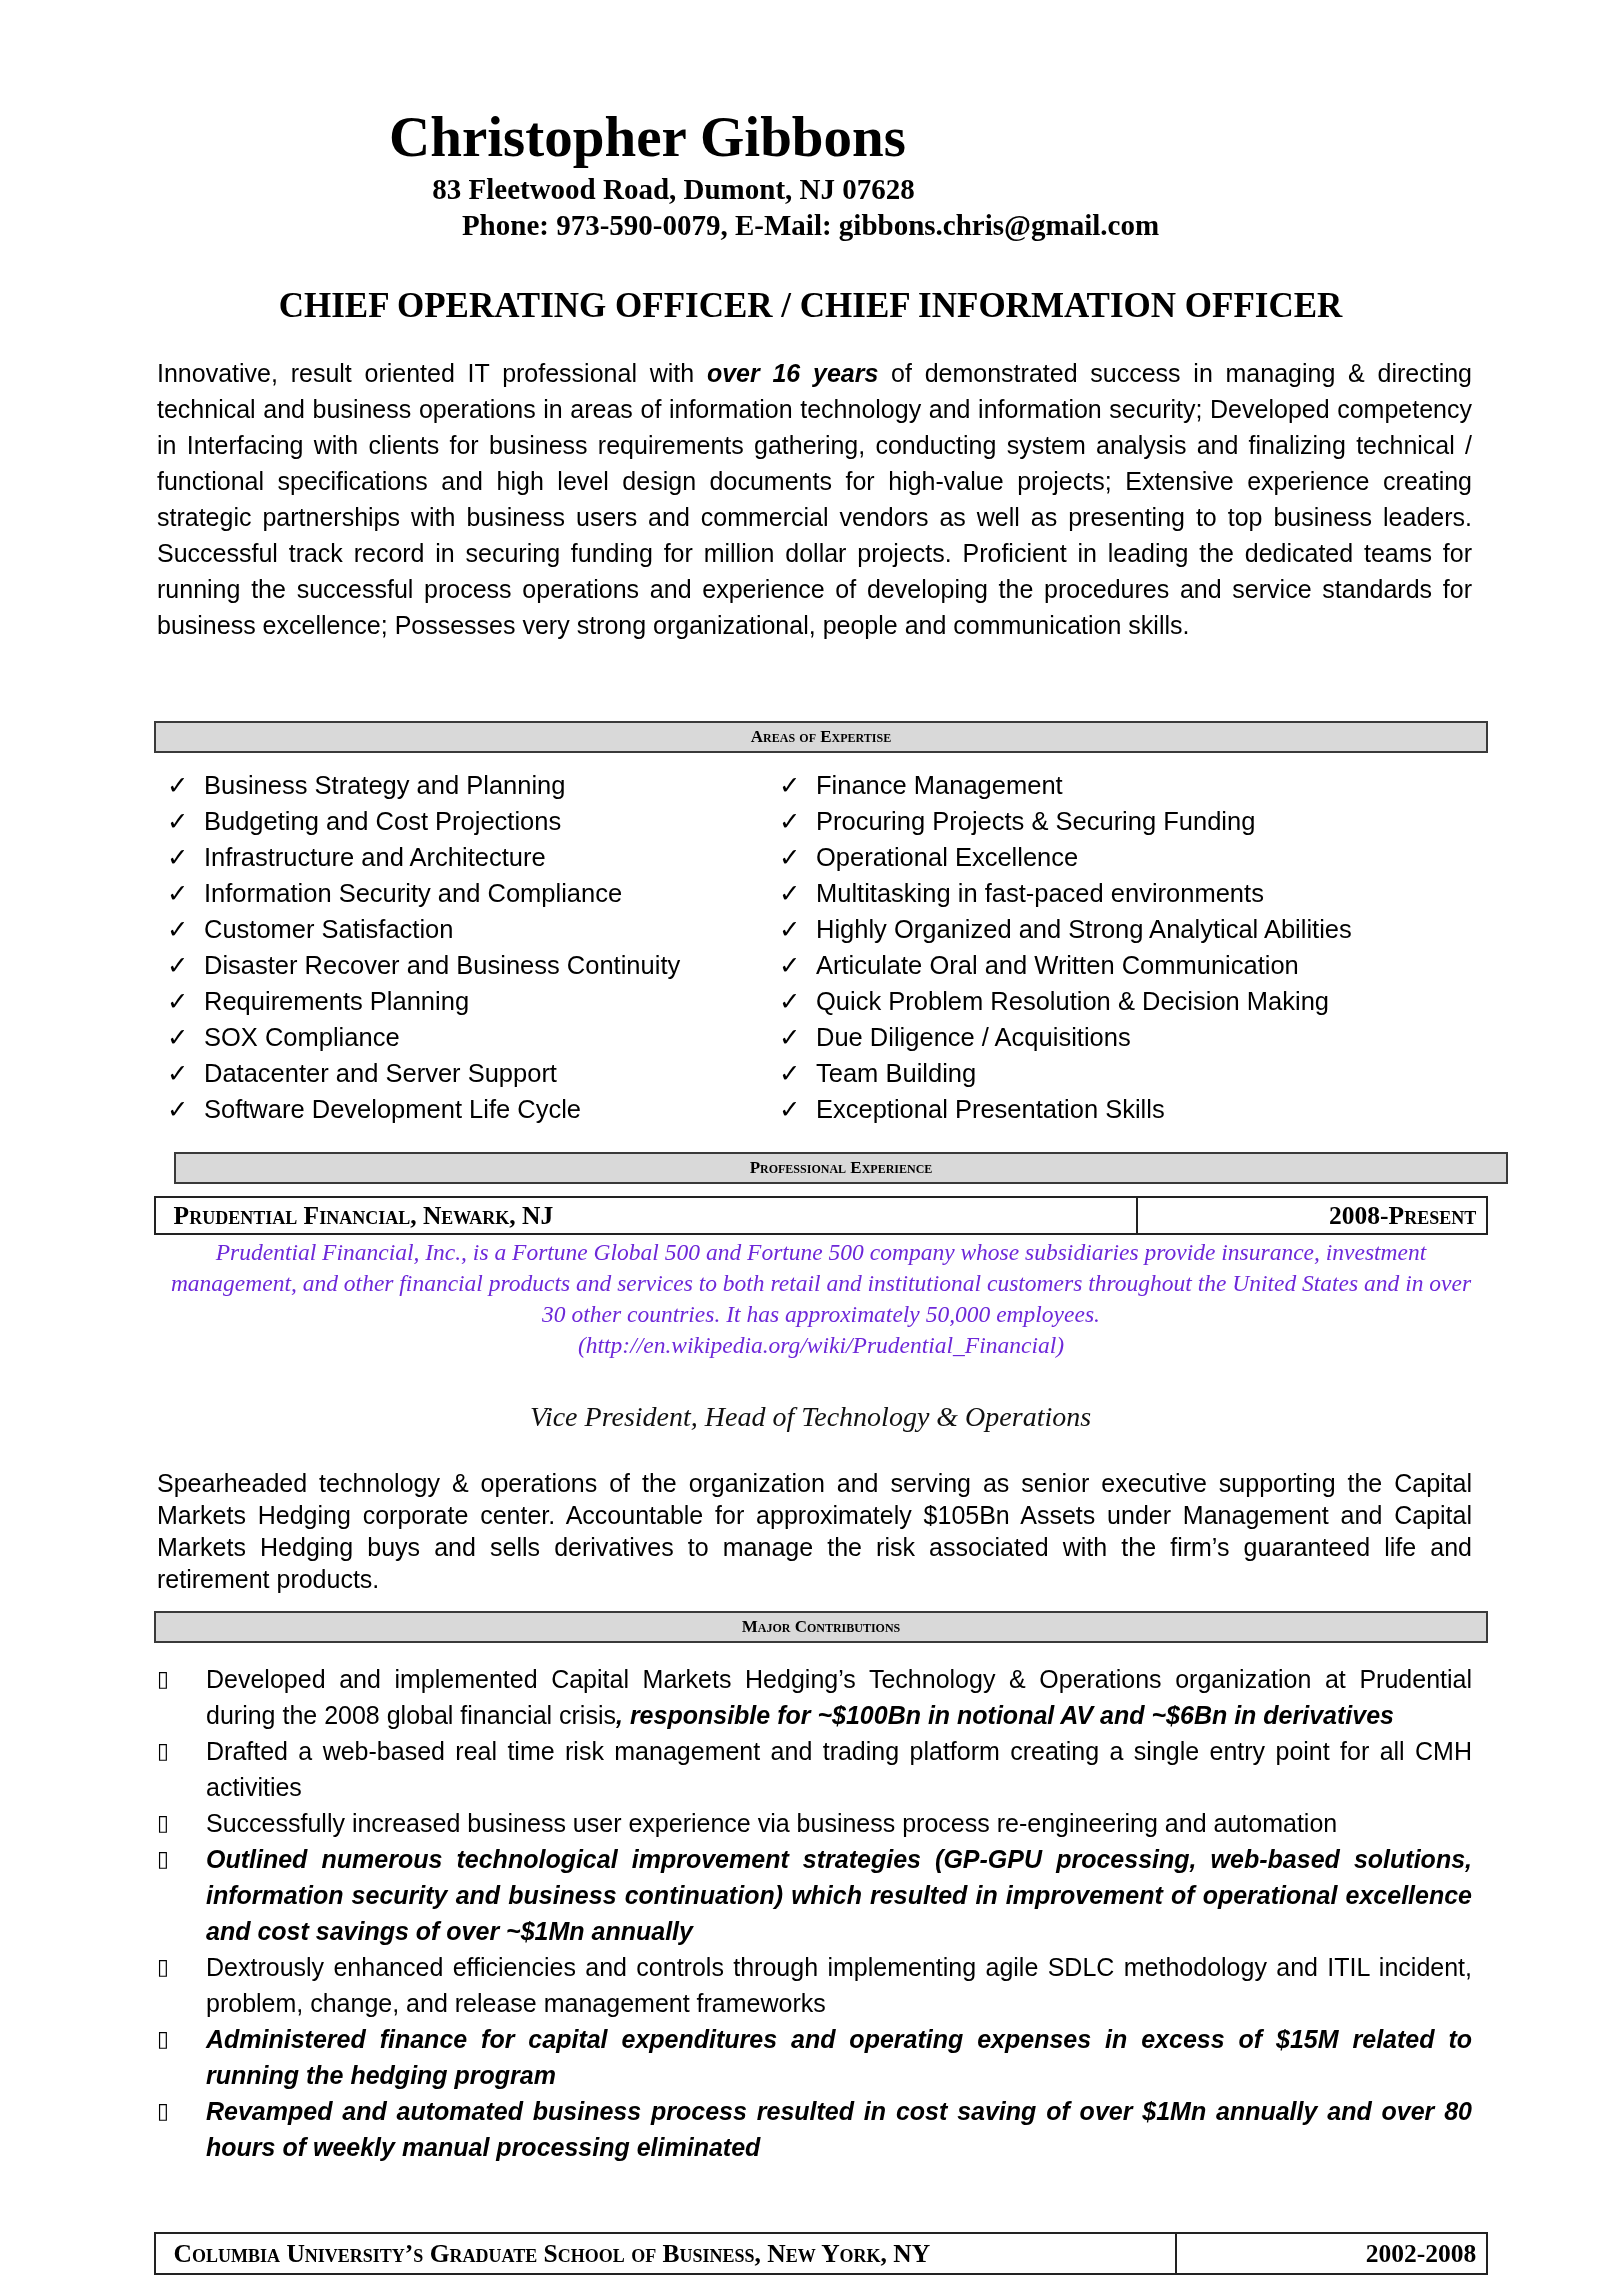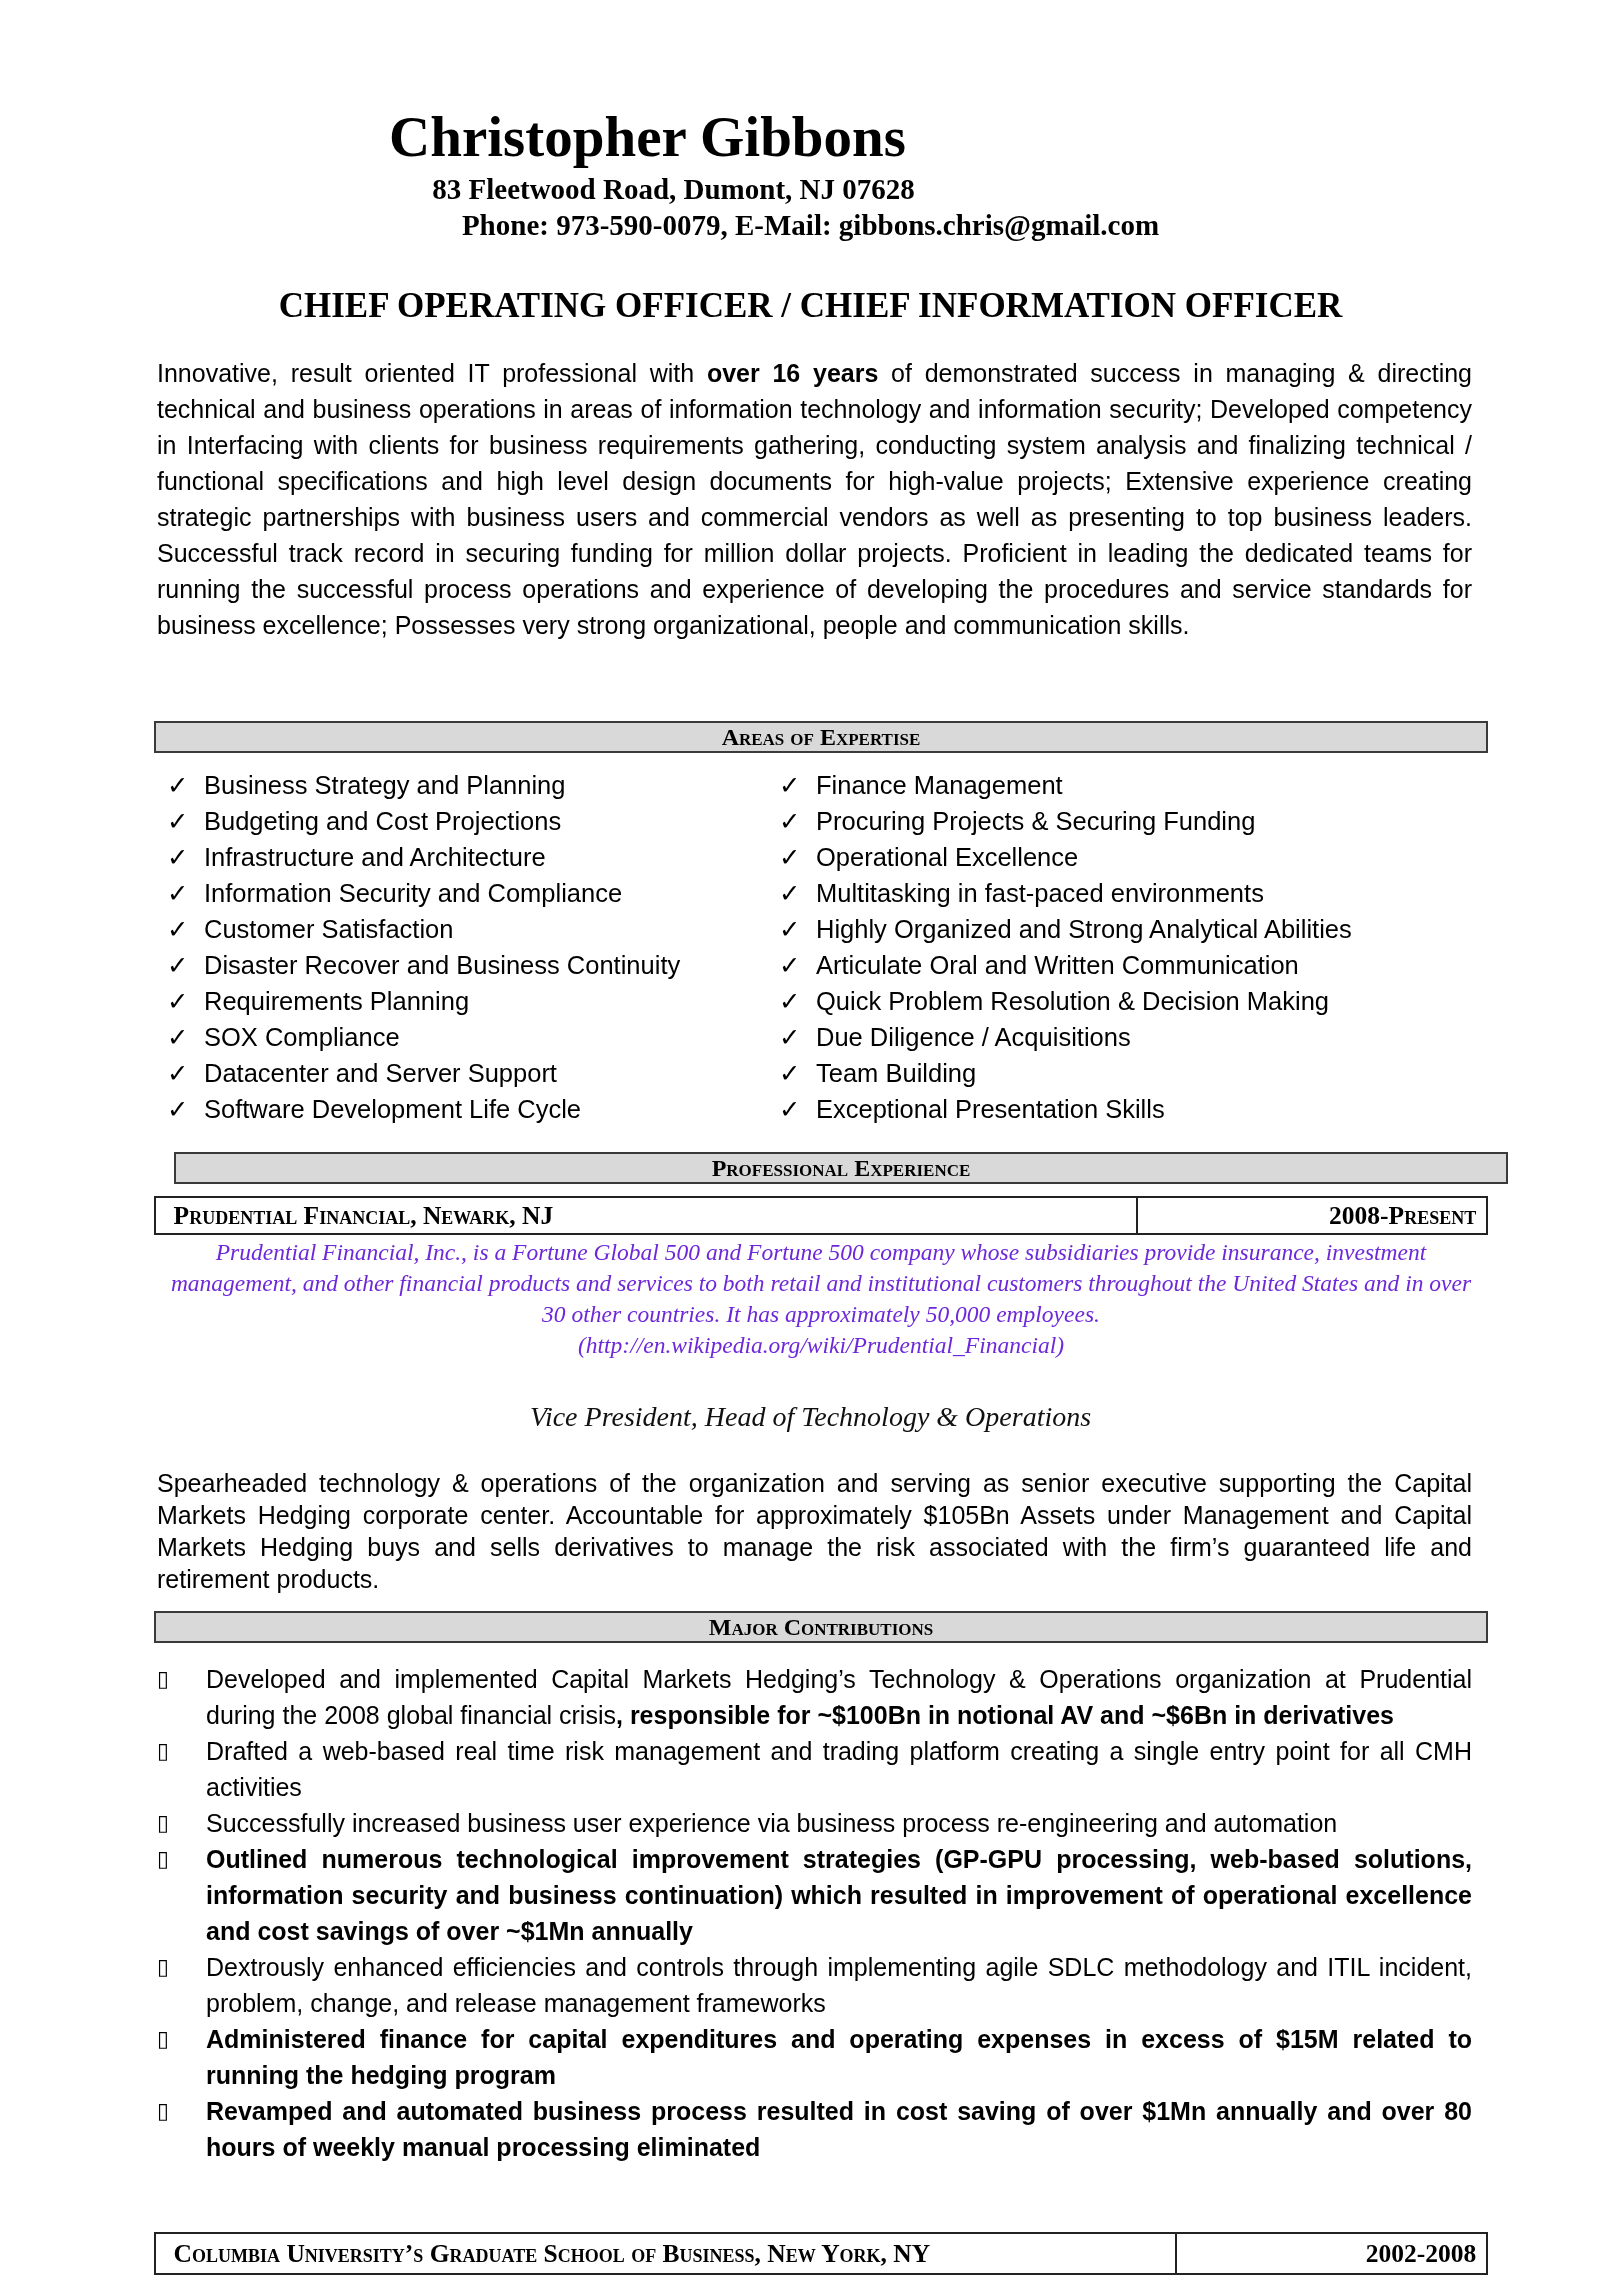--- a/index.html
+++ b/index.html
@@ -8,21 +8,21 @@
   .sans { font-family: "Liberation Sans", "DejaVu Sans", sans-serif; }
   .abs { position:absolute; }
   .center { text-align:center; }
   #name { top:102px; left:0; width:1295px; font-size:57px; font-weight:bold; line-height:69px; }
   #address { top:172px; left:0; width:1347px; font-size:29px; font-weight:bold; line-height:35px; }
   #contact { top:208px; left:0; width:1621px; font-size:29px; font-weight:bold; line-height:35px; }
   #headline { top:284px; left:0; width:1621px; font-size:35px; font-weight:bold; line-height:43px; }
   .para { left:157px; width:1315px; font-size:25px; line-height:36px; text-align:justify; }
   #summary { top:355px; }
   .sec-hdr { left:154px; width:1334px; height:32px; background:#d9d9d9; border:2px solid #3a3a3a; box-sizing:border-box;
-             font-family:"Liberation Serif","DejaVu Serif",serif; font-weight:bold; font-variant:small-caps; font-size:24px;
+             font-family:"Liberation Serif","DejaVu Serif",serif; font-weight:bold; font-variant:small-caps; font-size:17px;
              text-align:center; line-height:28px; }
   #hdr-expertise { top:721px; }
   #hdr-experience { top:1152px;margin-left:20px; }
   #hdr-contrib { top:1611px; }
   .col { top:767px; font-size:25.5px; line-height:36px; }
   #col-left { left:157px; width:608px;margin-left:10px; }
   #col-right { left:779px; width:706px; }
   .chk { display:inline-block; width:37px; }
   .org-row { left:154px; width:1334px; height:39px; border:2px solid #222; box-sizing:border-box; display:flex;
              font-family:"Liberation Serif","DejaVu Serif",serif; font-weight:bold; font-variant:small-caps; font-size:25.5px; }
@@ -35,21 +35,21 @@
   #org-columbia .org-dates { width:299px; line-height:39px; }
   #company-desc { top:1237px; left:154px; width:1334px; font-family:"Liberation Serif","DejaVu Serif",serif; font-style:italic;
                   font-size:23.5px; line-height:31px; text-align:center; color:#6d28d9; }
   #job-title { top:1399px; left:0; width:1621px; font-family:"Liberation Serif","DejaVu Serif",serif; font-style:italic;
                font-weight:normal; font-size:28px; line-height:35px; color:#111; }
   #role-summary { top:1467px; line-height:32px; }
   #contrib-list { top:1661px; left:157px; width:1315px; font-size:25px; line-height:36px; }
   .contrib { display:flex; }
   .contrib .bul { width:49px; flex:none; font-size:21.6px; }
   .contrib .txt { flex:1; text-align:justify; }
-  .b { font-weight:bold; }
+  .b { font-weight:bold;font-style:italic; }
 </style>
 </head>
 <body>
 
 <div class="abs center serif" id="name">Christopher Gibbons</div>
 <div class="abs center serif" id="address">83 Fleetwood Road, Dumont, NJ  07628</div>
 <div class="abs center serif" id="contact">Phone: 973-590-0079, E-Mail: gibbons.chris@gmail.com</div>
 <div class="abs center serif" id="headline">CHIEF OPERATING OFFICER / CHIEF INFORMATION OFFICER</div>
 
 <div class="abs para sans" id="summary"><span>Innovative, result oriented IT professional with </span><span class="b">over 16 years</span><span> of demonstrated success in managing &amp; directing technical and business operations in areas of information technology and information security; Developed competency in Interfacing with clients for business requirements gathering, conducting system analysis and finalizing technical / functional specifications and high level design documents for high-value projects; Extensive experience creating strategic partnerships with business users and commercial vendors as well as presenting to top business leaders. Successful track record in securing funding for million dollar projects. Proficient in leading the dedicated teams for running the successful process operations and experience of developing the procedures and service standards for business excellence; Possesses very strong organizational, people and communication skills.</span></div>

